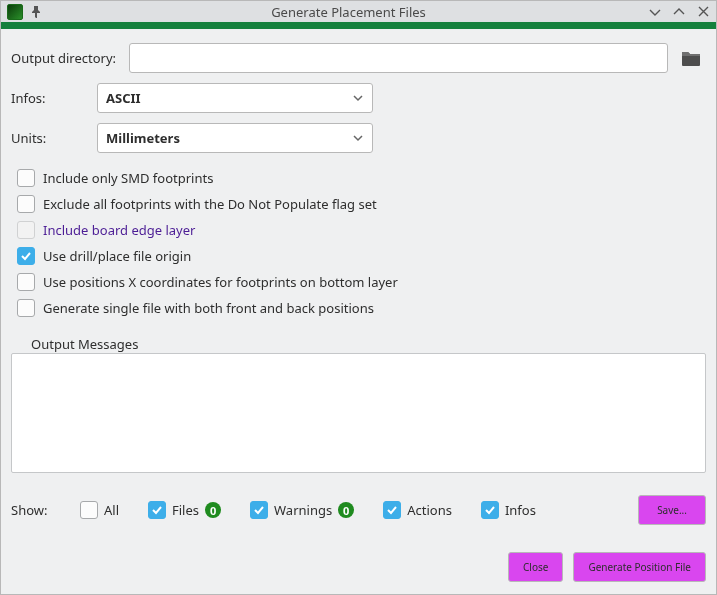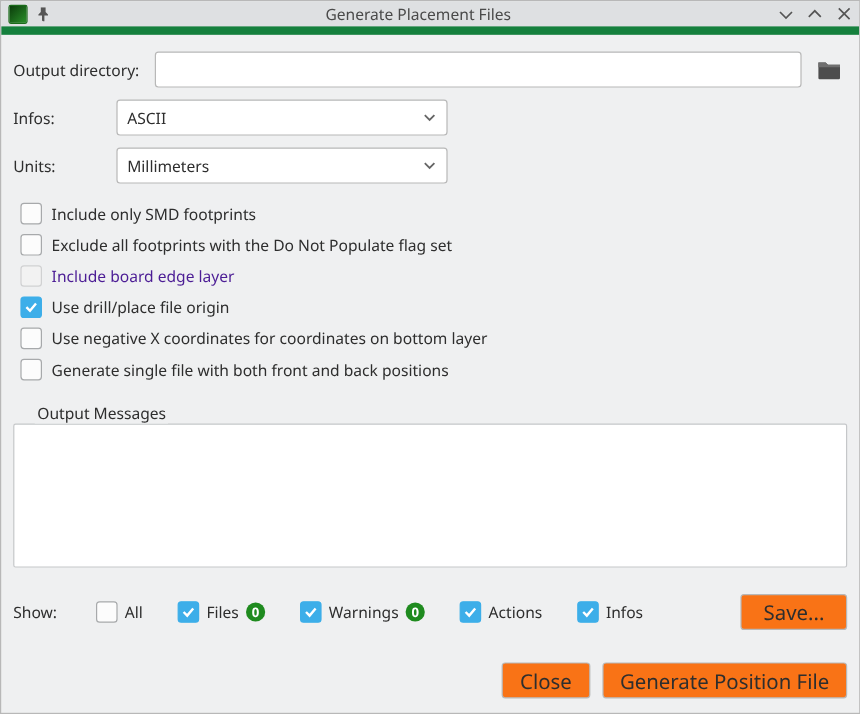--- a/index.html
+++ b/index.html
@@ -13,40 +13,40 @@
   .titlebar .wc { width:14px; height:14px; display:flex; align-items:center; justify-content:center; color:#555; cursor:pointer; }
   .content { flex:1; padding:14px 10px 8px 10px; display:flex; flex-direction:column; gap:10px; }
   .row { display:flex; align-items:center; gap:8px; }
   .lbl { min-width:68px; }
   .lbl-od { min-width:110px; }
   .text-input { flex:1; height:30px; background:#fff; border:1px solid #b8b8b8; border-radius:3px; padding:2px 6px; font-size:13px; color:#2e2e2e; }
   .browse-btn { width:30px; height:30px; display:flex; align-items:center; justify-content:center; cursor:pointer; }
   .dropdown { width:276px; height:30px; background:#fff; border:1px solid #b8b8b8; border-radius:3px; display:flex; align-items:center; padding:0 8px; cursor:pointer; position:relative; }
   .dropdown .dd-text { flex:1; }
   .dropdown .chev { flex:none; color:#666; }
-  .drop-col { margin-left:10px; }
+  .drop-col { margin-left:10px;font-weight:bold; }
 
   .chk-list { margin-top:6px; display:flex; flex-direction:column; gap:8px; padding-left:6px; }
   .chk-row { display:flex; align-items:center; gap:8px; }
   .chk { width:18px; height:18px; border-radius:3px; border:1px solid #a7a9ab; background:#fcfcfc; flex:none; display:flex; align-items:center; justify-content:center; cursor:pointer; }
   .chk.checked { background:#3daee9; border-color:#3daee9; }
   .chk.checked svg path { stroke:#fff; }
   .chk.disabled { border-color:#d0d1d2; background:#f2f2f2; cursor:default; }
   .chk-label.disabled { color:#4c1d95; }
 
   .fieldset-wrap { margin-top:8px; }
   .fieldset-title { font-size:13px; margin-bottom:-8px; margin-left:18px; background:#eff0f1; display:inline-block; padding:0 2px; position:relative; z-index:1; }
   .fieldset { border:1px solid #c5c7c9; border-radius:2px; height:120px; background:#fff; margin-top:0; }
 
   .show-row { display:flex; align-items:center; gap:29px; margin-top:12px; }
   .show-row .first { min-width:40px; }
   .filter { display:flex; align-items:center; gap:6px; }
   .badge { min-width:16px; height:16px; padding:0 4px; border-radius:8px; background:#1f8b1f; color:#fff; font-size:11px; font-weight:700; display:flex; align-items:center; justify-content:center; }
   .spacer { flex:1; }
-  .btn { border:1px solid #b8b8b8; background:#f97316; border-radius:3px; height:30px; padding:0 14px; display:flex; align-items:center; justify-content:center; cursor:pointer; font-size:17px; }
+  .btn { border:1px solid #b8b8b8; background:#d946ef; border-radius:3px; height:30px; padding:0 14px; display:flex; align-items:center; justify-content:center; cursor:pointer; font-size:10px; }
   .footer { border-top:1px solid transparent; padding:10px 10px 12px 10px; display:flex; justify-content:flex-end; gap:10px; }
   .show-row .btn { padding:0 18px; }
 
   svg { display:block; }
 </style>
 </head>
 <body>
 
 <div class="window">
 
@@ -130,21 +130,21 @@
       <div class="chk-row">
           <div class="chk checked">
             <svg width="12" height="12" viewBox="0 0 12 12">
               <path d="M2 6 L5 9 L10 3" fill="none" stroke="#fff" stroke-width="2"></path>
             </svg>
           </div>
           <div class="chk-label">Use drill/place file origin</div>
         </div>
       <div class="chk-row">
           <div class="chk"></div>
-          <div class="chk-label">Use negative X coordinates for coordinates on bottom layer</div>
+          <div class="chk-label">Use positions X coordinates for footprints on bottom layer</div>
         </div>
       <div class="chk-row">
           <div class="chk"></div>
           <div class="chk-label">Generate single file with both front and back positions</div>
         </div>
     </div>
 
     <div class="fieldset-wrap">
       <span class="fieldset-title">Output Messages</span>
       <div class="fieldset"></div>

